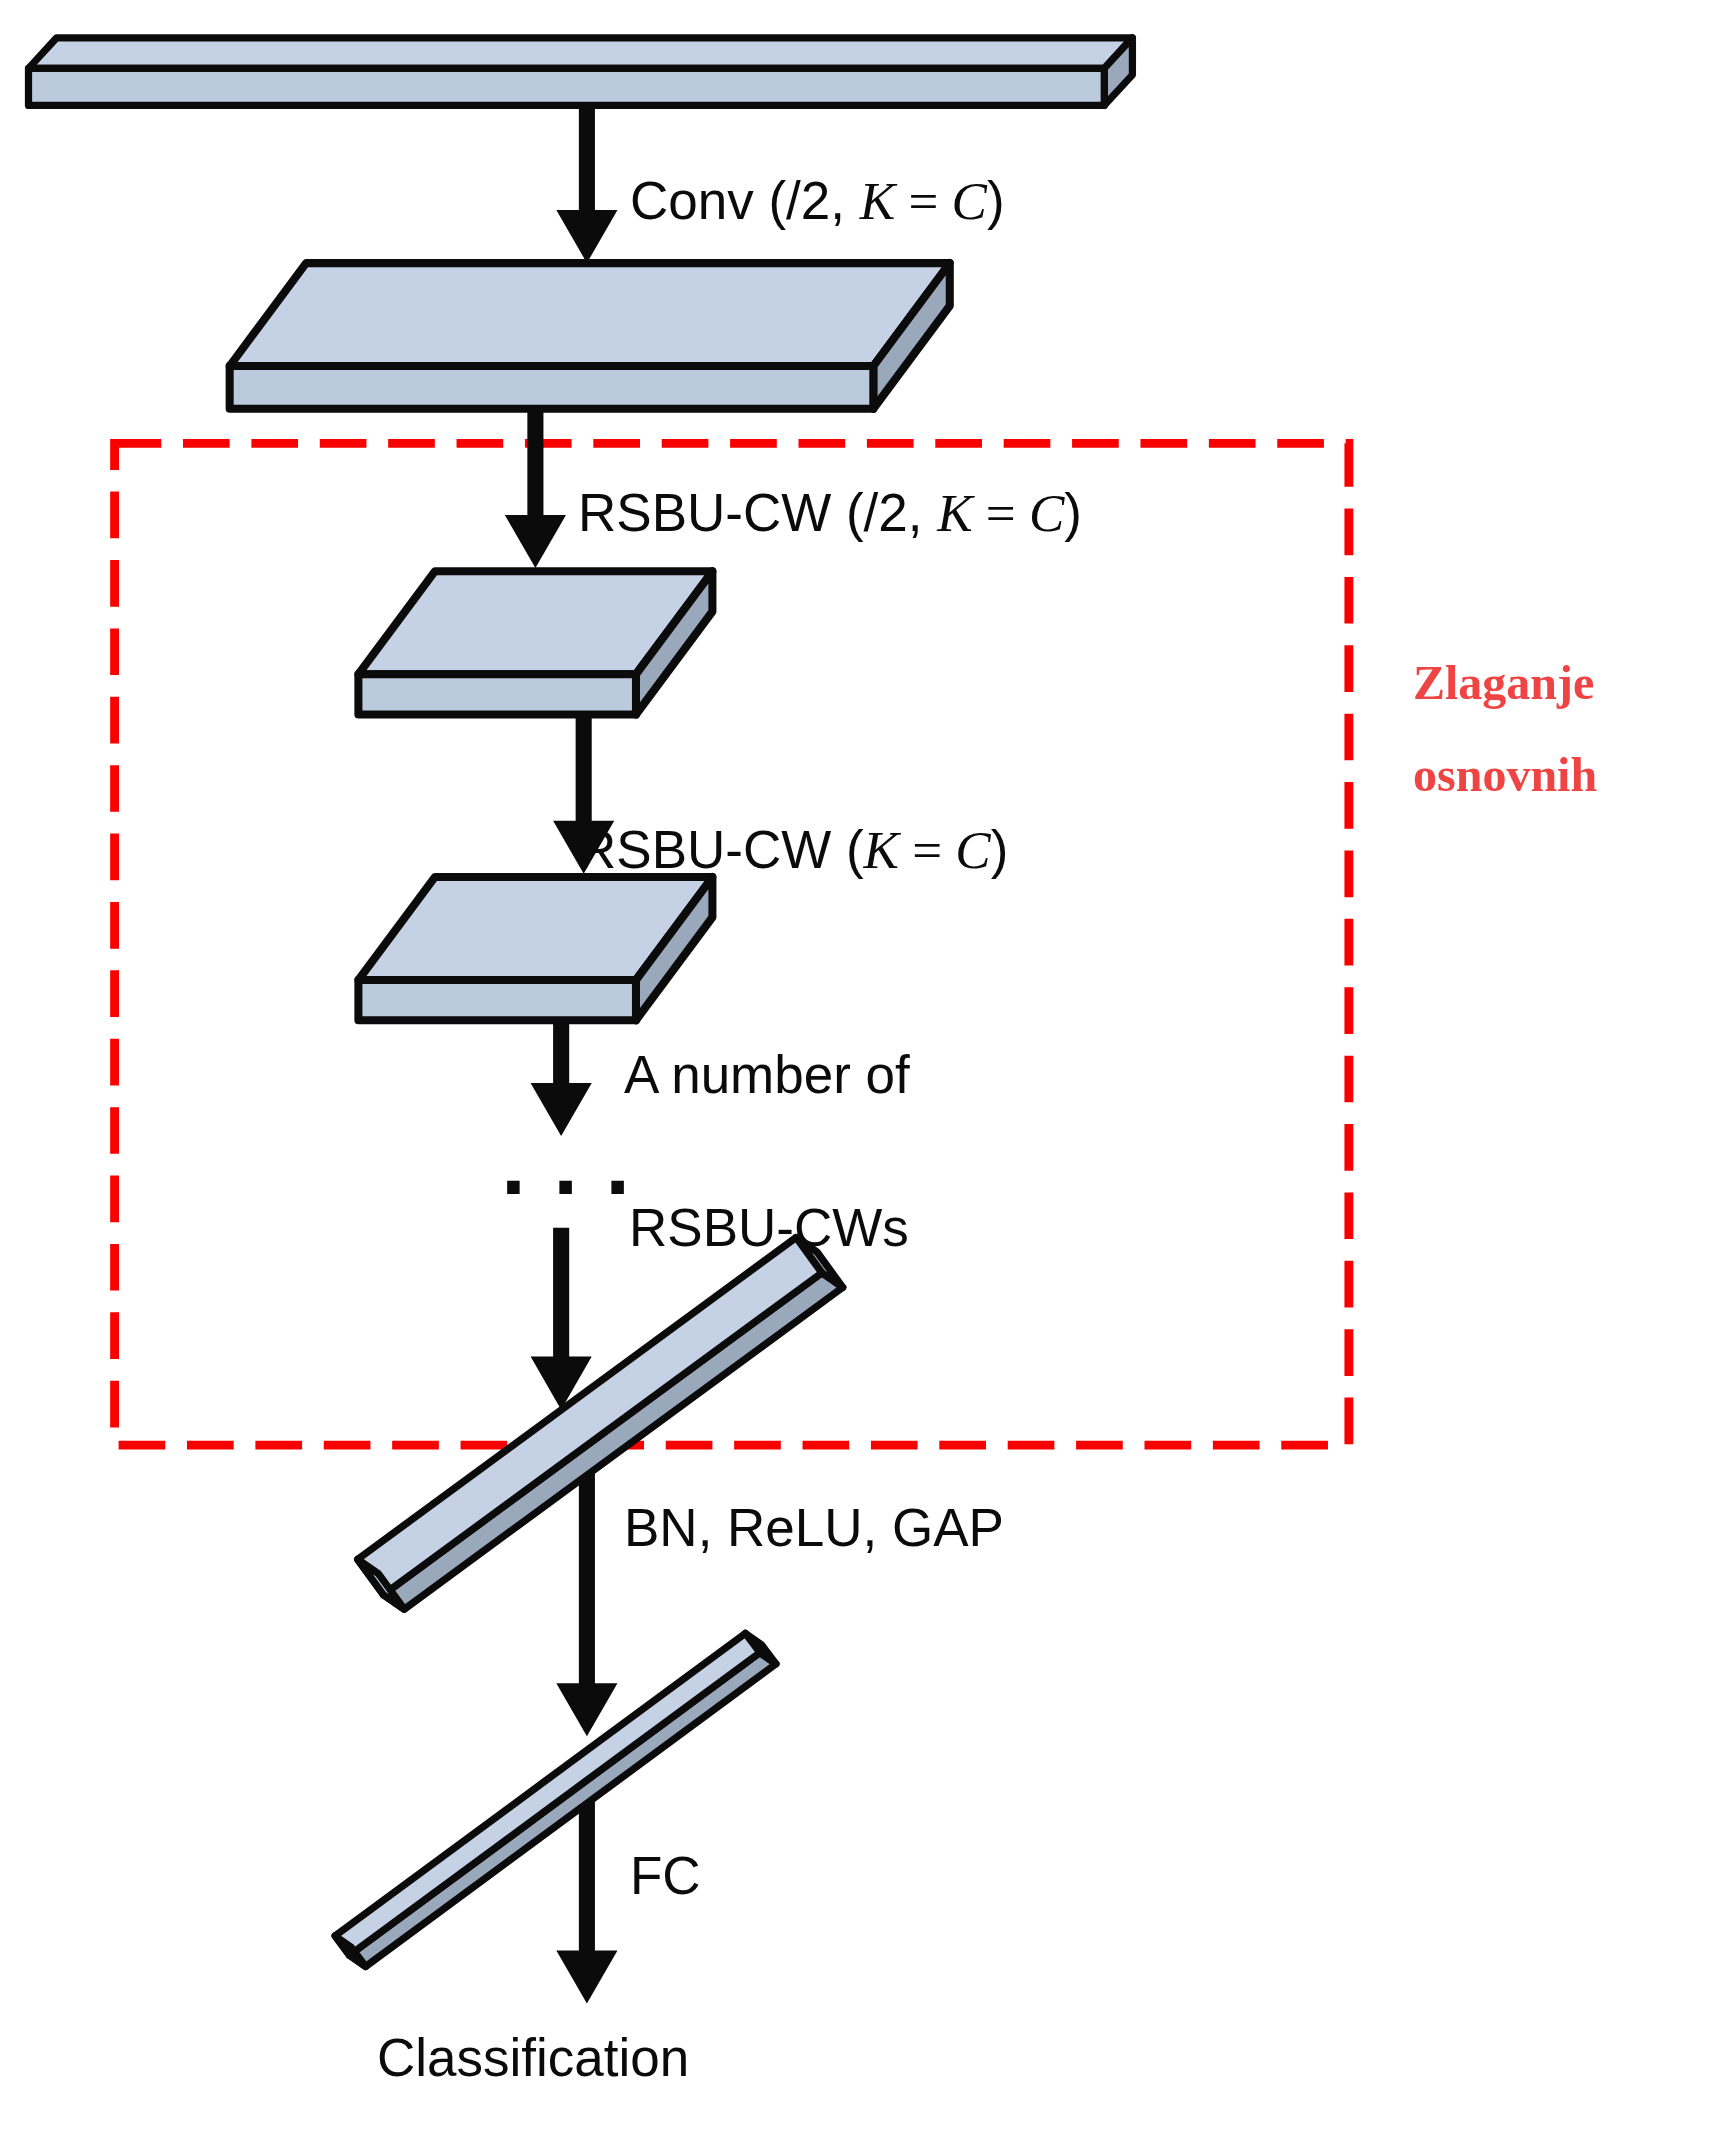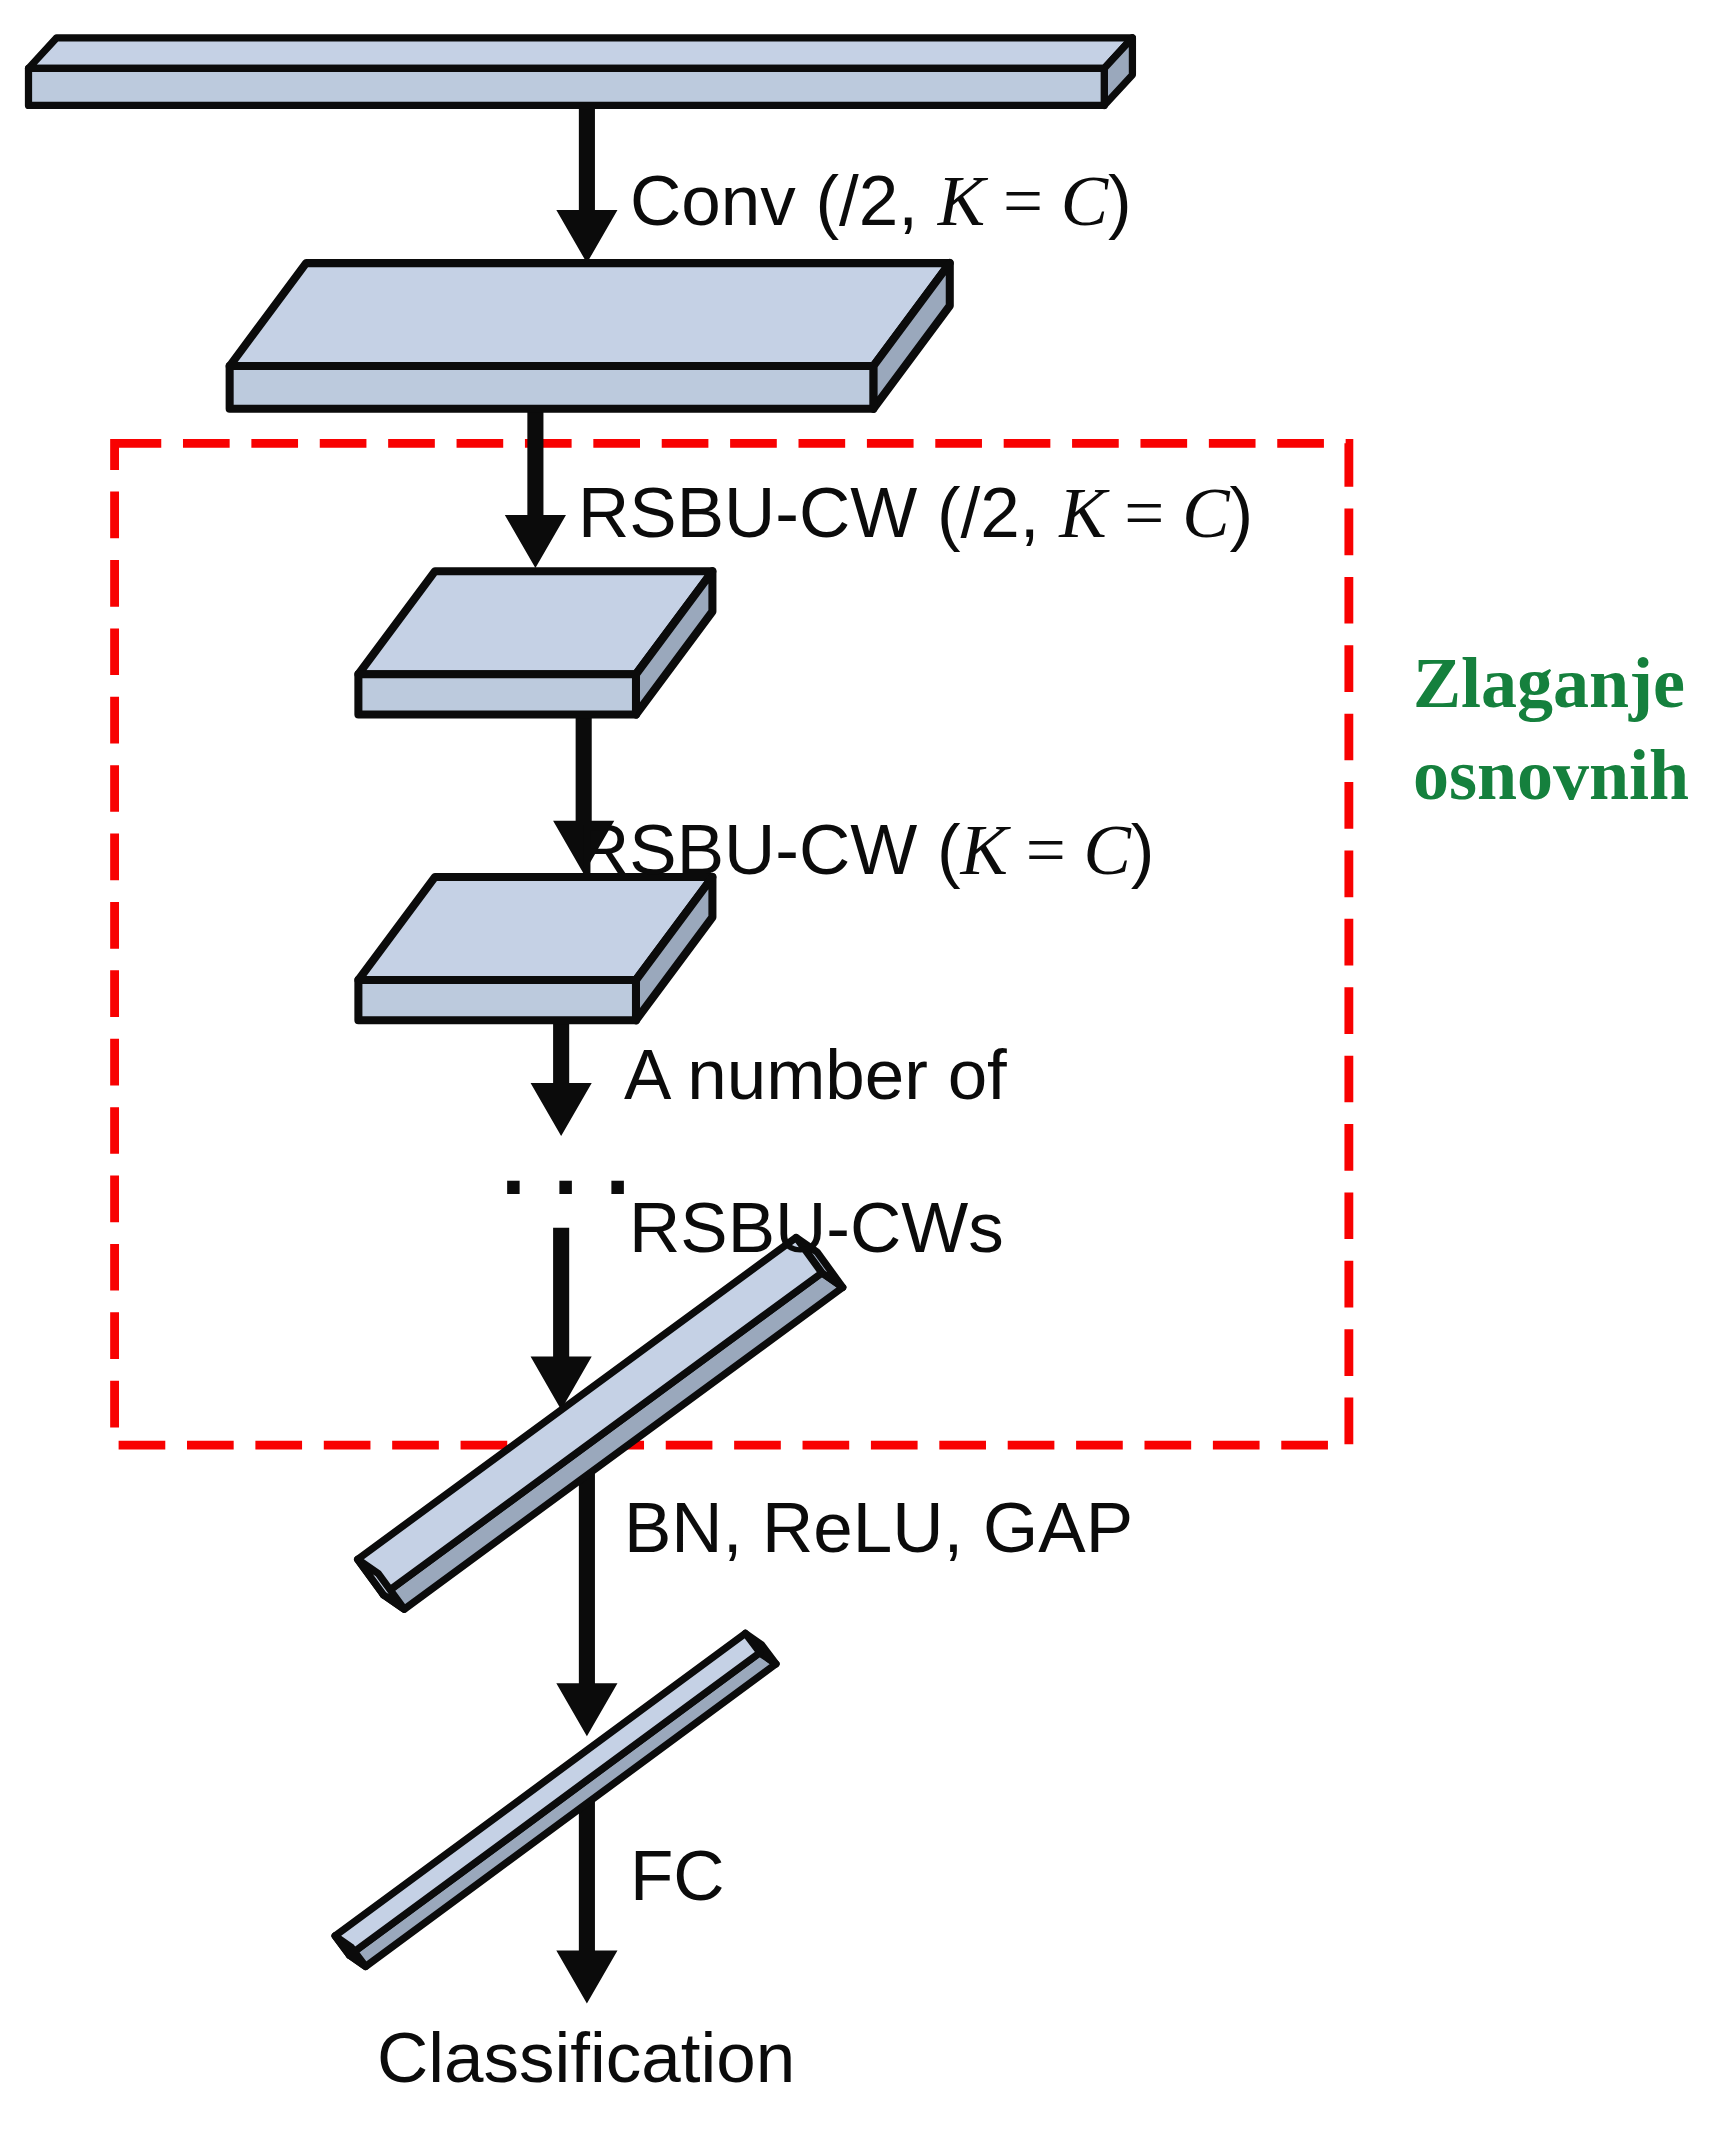--- a/index.html
+++ b/index.html
@@ -7,40 +7,40 @@
     position:relative;
     width:1733px;height:2129px;
     background:#ffffff;
     overflow:hidden;
     font-family:"Liberation Sans", sans-serif;
   }
   #shapes{position:absolute;left:0;top:0;}
   .lbl{
     position:absolute;
     transform:translateY(-50%);
-    font-size:71px;
+    font-size:53px;
     color:#0b0b0b;
     white-space:nowrap;
     line-height:1;
   }
   .lbl .f-mathit{font-family:"Liberation Serif", serif;font-style:italic;}
   .lbl .f-mathserif{font-family:"Liberation Serif", serif;}
   #dots-label{
     font-size:89px;
     font-weight:700;
     letter-spacing:22.5px;
   }
   #annotation{
     position:absolute;
     left:1413px;top:637px;
     font-family:"Liberation Serif", serif;
     font-weight:700;
-    font-size:72px;
+    font-size:48px;
     line-height:92px;
-    color:#15803d;
+    color:#ef4444;
     white-space:nowrap;
   }
 </style>
 </head>
 <body>
 
 <div id="stage">
 
   <svg id="shapes" width="1733" height="2129" viewBox="0 0 2153 2646" xmlns="http://www.w3.org/2000/svg">
 

